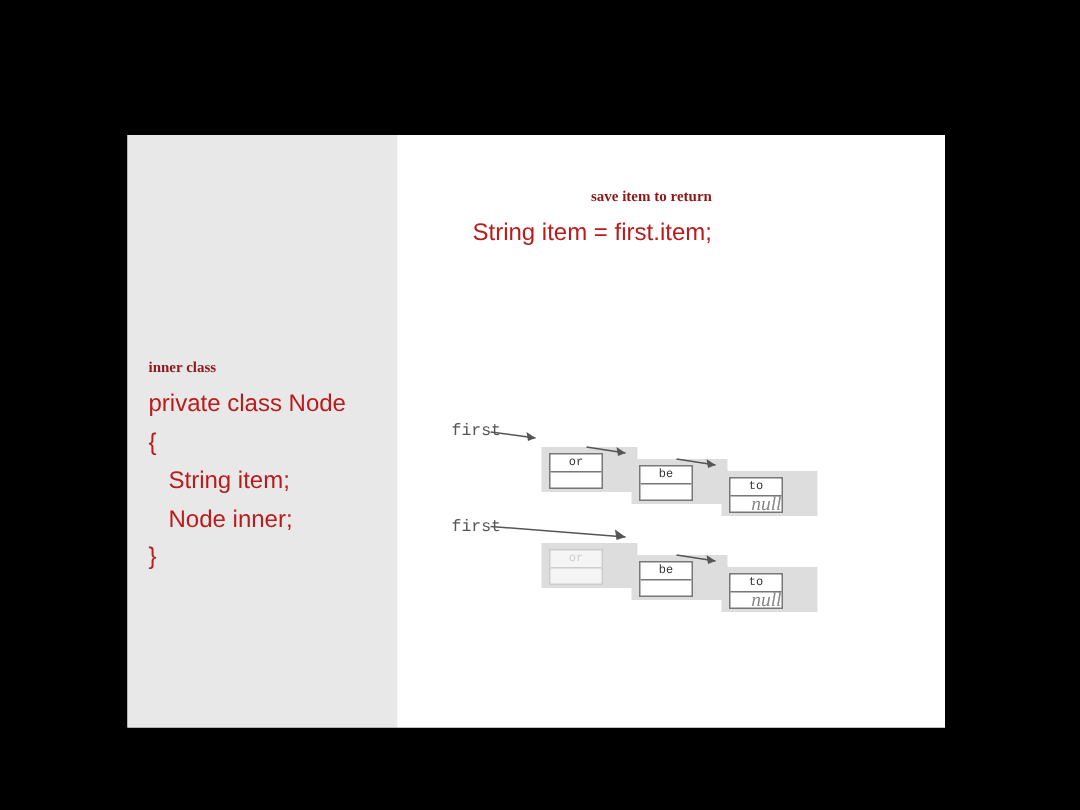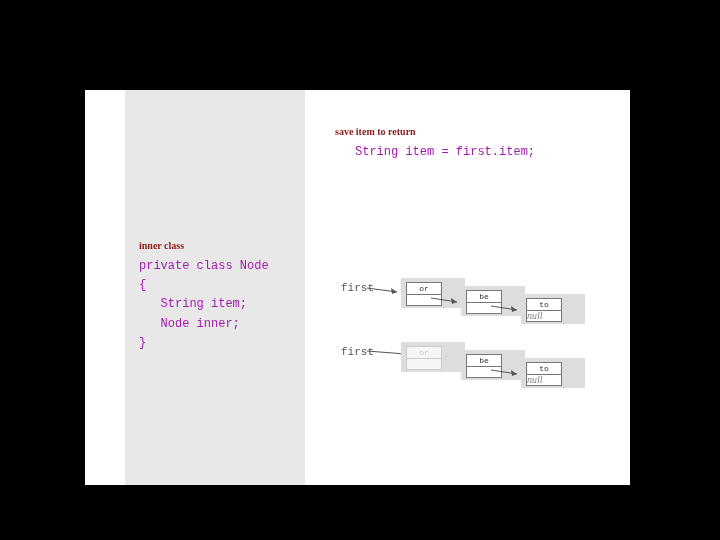--- a/index.html
+++ b/index.html
@@ -1,33 +1,33 @@
 <!DOCTYPE html>
 <html><head>
 <meta charset="utf-8">
 <style>
   html,body{margin:0;padding:0;background:#000;width:720px;height:540px;overflow:hidden;font-family:Georgia,serif;}
   .page{position:absolute;left:85px;top:90px;width:545px;height:395px;background:#fff;display:flex;}
-  .left{width:180px;background:#e8e8e8;position:relative;margin-left:40px;}
+  .left{width:180px;background:#e8e8e8;position:relative;}
   .right{flex:1;background:#fff;position:relative;}
   .sec-title{color:#8b1a1a;font-weight:bold;font-size:10px;}
-  .code{font-family:Liberation Mono, monospace;font-size:12px;color:#a21caf;line-height:1.6;white-space:pre;}
+  .code{font-family:Liberation Sans, sans-serif;font-size:16px;color:#b91c1c;line-height:1.6;white-space:pre;}
   .left .blk{position:absolute;left:14px;top:150px;}
   .r-sec{position:absolute;left:30px;}
-  .r1{top:36px;} .r2{top:115px;} .r3{top:342px;}
+  .r1{top:36px;text-align:right;} .r2{top:115px;} .r3{top:342px;}
   .r-sec .code{margin-left:20px;margin-top:6px;}
   
   .dia{position:absolute;left:48px;}
   .d1{top:188px;} .d2{top:252px;}
   .lbl{position:absolute;font-family:"Courier New",monospace;font-size:11px;color:#555;}
-  .nbox{position:absolute;width:64px;height:30px;background:#ddd;}
+  .nbox{position:absolute;width:64px;height:30px;background:#ddd;margin-top:20px;}
   .nbox .outer{position:absolute;left:5px;top:4px;width:34px;height:22px;border:1px solid #777;background:#fff;}
   .nbox .it{position:absolute;left:0;top:0;width:100%;height:11px;border-bottom:1px solid #777;text-align:center;font-family:"Courier New",monospace;font-size:8px;line-height:11px;color:#333;}
   .nbox .nx{position:absolute;left:0;top:11px;width:100%;height:11px;}
-  .null{font-size:10px;font-style:italic;color:#888;text-align:left;line-height:11px;}
+  .null{font-size:13px;font-style:italic;color:#888;text-align:right;line-height:11px;}
   .faded .outer{border-color:#ccc;background:#f5f5f5;}
   .faded .it{color:#ccc;border-color:#ccc;}
   svg.arr{position:absolute;overflow:visible;}
 </style>
 </head>
 <body>
 
 <div class="page">
 
   <div class="left">

